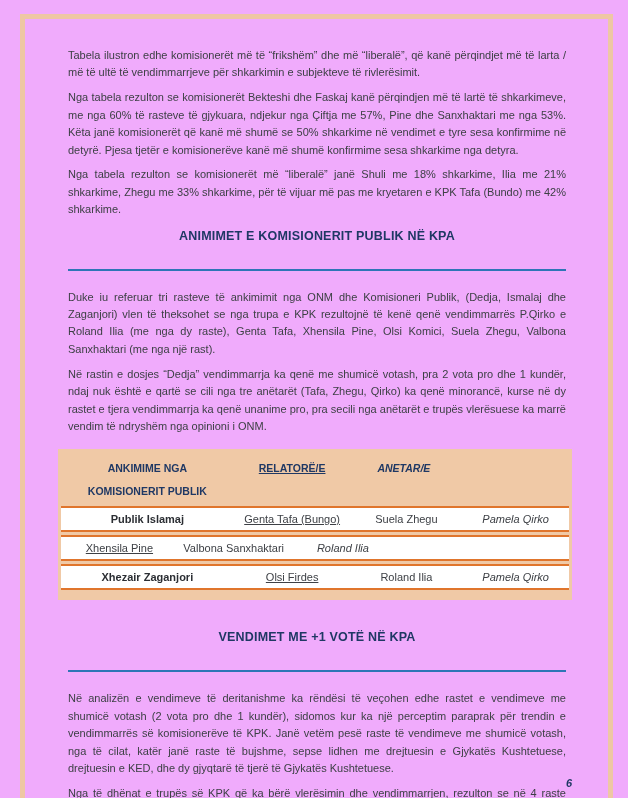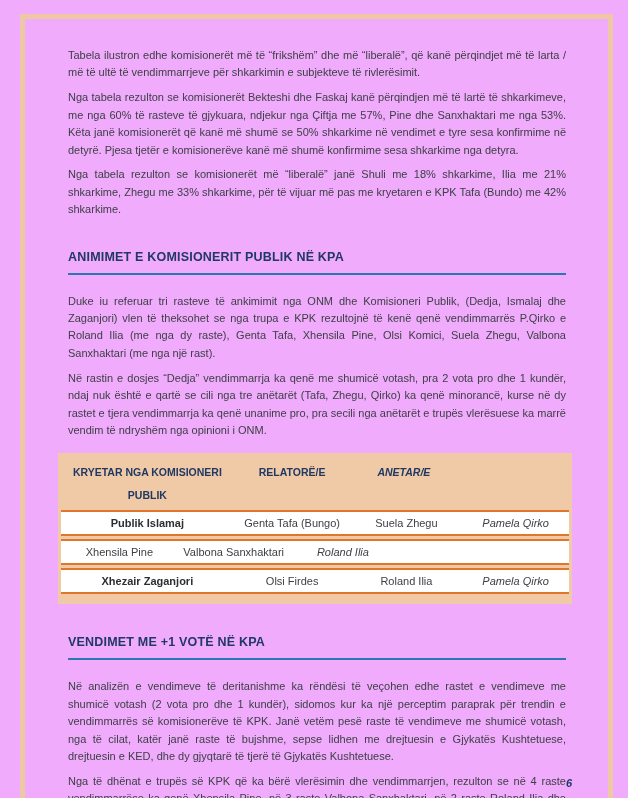--- a/index.html
+++ b/index.html
@@ -28,27 +28,28 @@
     width: 498px;
   }
   p.body-par {
     margin: 0 0 7.5px 0;
     font-size: 11px;
     line-height: 17.4px;
     text-align: justify;
     color: #3d4045;
   }
   .section-heading {
-    margin: 31px 0 18px 0;
-    padding: 0 0 9px 0;
+    margin: 10px 0 18px 0;
+    padding: 0 0 26px 0;
     font-size: 12.5px;
     font-weight: bold;
     letter-spacing: 0.2px;
     color: #1f3864;
     border-bottom: 2px solid #2e75b6;
+    text-align: center;
   }
   .data-table {
     width: 514px;
     margin: 14px 0 30px -10px;
     background: #f0c9a6;
     padding: 0 3px 6px 3px;
     box-sizing: border-box;
   }
   .table-header {
     display: flex;
@@ -73,21 +74,21 @@
   .data-row:last-child { margin-bottom: 4px; }
   .data-row .cell {
     font-size: 11px;
     text-align: center;
     padding: 5px 2px;
     box-sizing: border-box;
     color: #3d4045;
   }
   .data-row .cell.c0 { font-weight: bold; color: #2b2e33; }
   .cell.c0 { width: 34%; }
-  .cell.c1 { width: 23%; }
+  .cell.c1 { width: 23%; text-decoration: underline; }
   .cell.c2 { width: 22%; }
   .cell.c3 { width: 21%; font-style: italic; }
   .page-number {
     position: absolute;
     right: 56px;
     bottom: 9px;
     font-size: 11px;
     font-weight: bold;
     font-style: italic;
     color: #1f3864;
@@ -104,21 +105,21 @@
     <p class="body-par">Nga tabela rezulton se komisionerët Bekteshi dhe Faskaj kanë përqindjen më të lartë të shkarkimeve, me nga 60% të rasteve të gjykuara, ndjekur nga Çiftja me 57%, Pine dhe Sanxhaktari me nga 53%. Këta janë komisionerët që kanë më shumë se 50% shkarkime në vendimet e tyre sesa konfirmime në detyrë. Pjesa tjetër e komisionerëve kanë më shumë konfirmime sesa shkarkime nga detyra.</p>
     <p class="body-par">Nga tabela rezulton se komisionerët më “liberalë” janë Shuli me 18% shkarkime, Ilia me 21% shkarkime, Zhegu me 33% shkarkime, për të vijuar më pas me kryetaren e KPK Tafa (Bundo) me 42% shkarkime.</p>
 
     <h2 class="section-heading">ANIMIMET E KOMISIONERIT PUBLIK NË KPA</h2>
 
     <p class="body-par">Duke iu referuar tri rasteve të ankimimit nga ONM dhe Komisioneri Publik, (Dedja, Ismalaj dhe Zaganjori) vlen të theksohet se nga trupa e KPK rezultojnë të kenë qenë vendimmarrës P.Qirko e Roland Ilia (me nga dy raste), Genta Tafa, Xhensila Pine, Olsi Komici, Suela Zhegu, Valbona Sanxhaktari (me nga një rast).</p>
     <p class="body-par">Në rastin e dosjes “Dedja” vendimmarrja ka qenë me shumicë votash, pra 2 vota pro dhe 1 kundër, ndaj nuk është e qartë se cili nga tre anëtarët (Tafa, Zhegu, Qirko) ka qenë minorancë, kurse në dy rastet e tjera vendimmarrja ka qenë unanime pro, pra secili nga anëtarët e trupës vlerësuese ka marrë vendim të ndryshëm nga opinioni i ONM.</p>
 
     <div class="data-table">
       <div class="table-header">
-        <div class="cell c0">KRYETAR NGA KOMISIONERI PUBLIK</div>
+        <div class="cell c0">ANKIMIME NGA KOMISIONERIT PUBLIK</div>
         <div class="cell c1">RELATORË/E</div>
         <div class="cell c3">ANETAR/E</div>
       </div>
       <div class="data-row">
         <div class="cell c0">Publik Islamaj</div>
         <div class="cell c1">Genta Tafa (Bungo)</div>
         <div class="cell c2">Suela Zhegu</div>
         <div class="cell c3">Pamela Qirko</div>
       </div>
       <div class="data-row">

